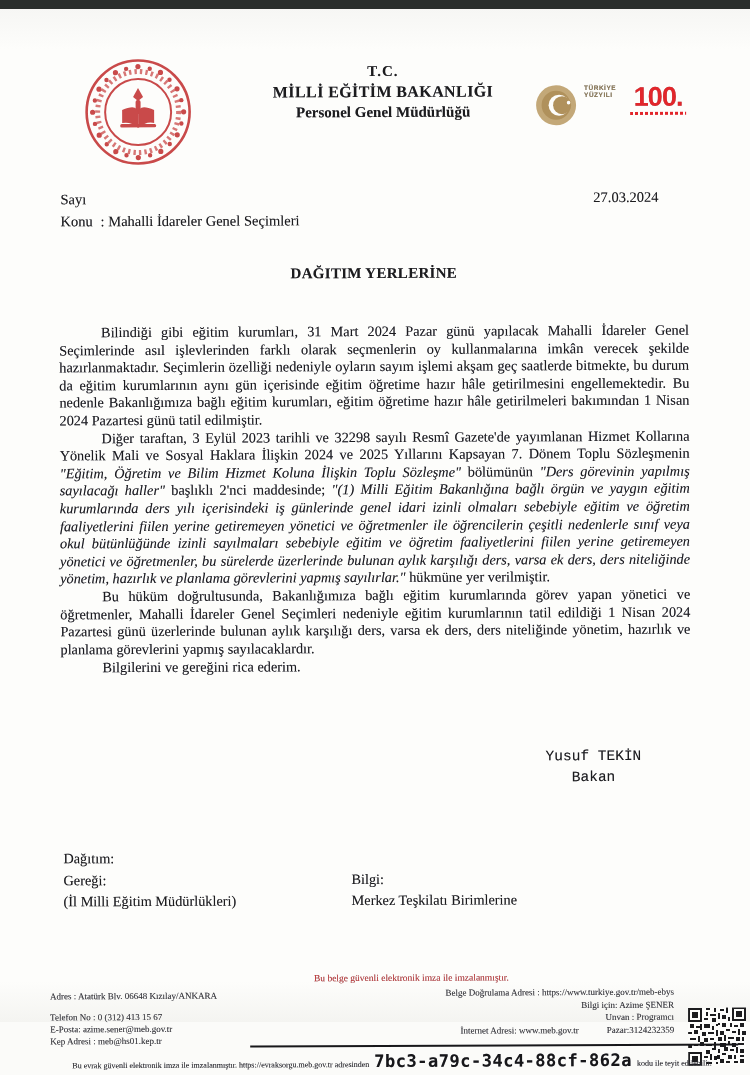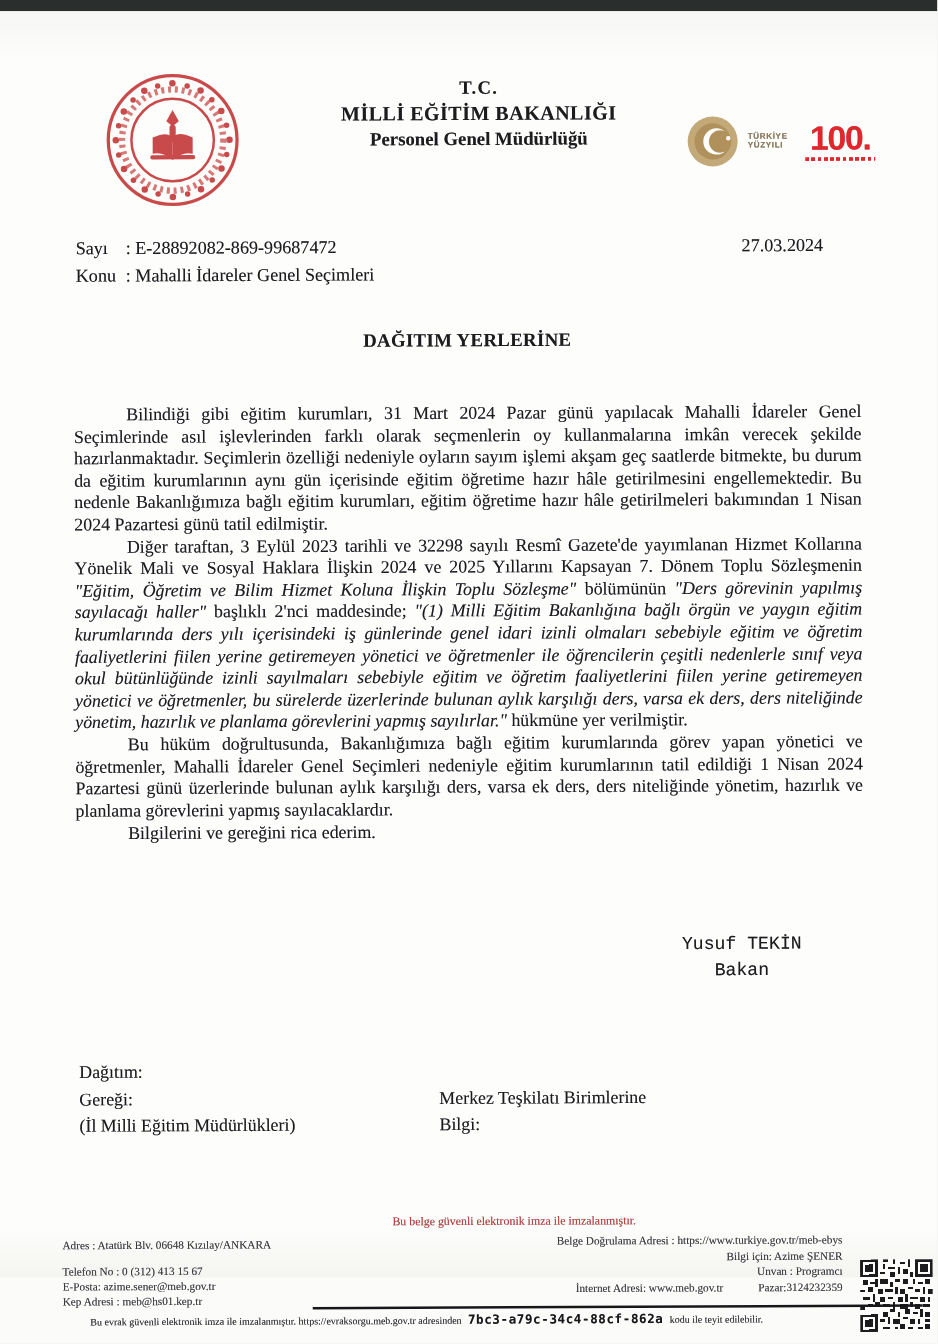--- a/index.html
+++ b/index.html
@@ -10,21 +10,21 @@
   .page { position:absolute; top:9px; left:0; width:750px; height:1013px;
           background:linear-gradient(180deg,#f6f6f4 0%, #fdfdfb 4%, #fdfdfb 96%, #f4f4f1 100%); }
   .letter { position:absolute; top:0; left:0; width:750px; height:1066px; transform:rotate(-0.25deg); color:#1c1c1e; }
 
   
   .emblem { position:absolute; top:48px; left:86px; width:108px; height:108px; }
   .head-center { position:absolute; top:54px; left:225px; width:320px; text-align:center; }
   .head-tc { font-size:15px; font-weight:bold; letter-spacing:1px; }
   .head-ministry { font-size:16px; font-weight:bold; margin-top:3px; letter-spacing:0.4px; }
   .head-dept { font-size:15px; font-weight:bold; margin-top:3px; }
-  .logos-right { position:absolute; top:76px; left:551px; width:150px; height:58px; display:flex; align-items:center; gap:7px; }
+  .logos-right { position:absolute; top:76px; left:537px; width:150px; height:58px; display:flex; gap:7px; }
   .ty-logo { position:relative; width:42px; height:42px; flex:0 0 auto; }
   .ty-text { font-family:"Liberation Sans", sans-serif; font-size:6.5px; font-weight:bold; color:#8d7a55; line-height:7px; letter-spacing:0.5px; }
   .logo-divider { width:1px; height:38px; background:#c9c9c4; }
   .logo-100 { text-align:center; }
   .logo-100-text { font-family:"Liberation Sans", sans-serif; font-weight:bold; font-size:27px; color:#e2262b; letter-spacing:-1px; line-height:26px; }
   .logo-100-sub { margin-top:2px; height:3px; width:56px; background:repeating-linear-gradient(90deg,#e2262b 0 3px,transparent 3px 5px); }
 
   
   .meta { position:absolute; top:178px; left:62px; width:626px; font-size:14.5px; }
   .meta-row { display:flex; line-height:22px; }
@@ -53,21 +53,21 @@
   .footer { position:absolute; top:960px; left:0; width:750px; font-size:9px; color:#3a3a3e; }
   .f-red { position:absolute; top:4px; left:312px; color:#c43a3a; font-size:9.5px; }
   .f-left { position:absolute; top:20px; left:48px; line-height:12px; }
   .f-left .gap { height:9px; }
   .f-right { position:absolute; top:18px; left:300px; width:372px; text-align:right; line-height:12.5px; }
   .f-right .row2 { display:flex; justify-content:flex-end; gap:28px; }
   .qr { position:absolute; top:40px; left:686px; width:58px; height:58px; }
   .kep-rule { position:absolute; top:76px; left:248px; width:488px; height:2px; background:#17171a; }
   .verify { position:absolute; top:82px; left:70px; width:616px; display:flex; align-items:baseline; gap:5px; white-space:nowrap; }
   .verify-small { font-size:8px; color:#2c2c30; }
-  .verify-code { font-family:"DejaVu Sans Mono", monospace; font-size:10px; font-weight:bold; color:#17171a; letter-spacing:0.5px; }
+  .verify-code { font-family:"DejaVu Sans Mono", monospace; font-size:17px; font-weight:bold; color:#17171a; letter-spacing:0.5px; }
 
   .scanblur { text-shadow:0 0 0.45px rgba(40,40,60,0.45); }
 </style>
 </head>
 <body>
 
 <div class="screen">
   <div class="top-strip"></div>
   <div class="page">
     <div class="letter scanblur">
@@ -138,21 +138,20 @@
         <div class="logo-divider"></div>
         <div class="logo-100">
           <div class="logo-100-text">100.</div>
           <div class="logo-100-sub"></div>
         </div>
       </div>
 
       <div class="meta">
         <div class="meta-row">
           <span class="meta-label">Sayı</span>
-          <span>: E-28892082-869-99687472</span>
         </div>
         <div class="meta-row">
           <span class="meta-label">Konu</span>
           <span>: Mahalli İdareler Genel Seçimleri</span>
         </div>
         <div class="meta-date">27.03.2024</div>
       </div>
 
       <div class="subject">DAĞITIM YERLERİNE</div>
 
@@ -169,22 +168,22 @@
       </div>
 
       <div class="distribution">
         <div>Dağıtım:</div>
         <div class="dist-cols">
           <div class="dist-left">
             <div>Gereği:</div>
             <div>(İl Milli Eğitim Müdürlükleri)</div>
           </div>
           <div class="dist-right">
+            <div>Bilgi:</div>
             <div>Merkez Teşkilatı Birimlerine</div>
-            <div>Bilgi:</div>
           </div>
         </div>
       </div>
 
       <div class="footer">
         <div class="f-red">Bu belge güvenli  elektronik imza ile imzalanmıştır.</div>
 
         <div class="f-left">
           <div>Adres : Atatürk Blv. 06648 Kızılay/ANKARA</div>
           <div class="gap"></div>

